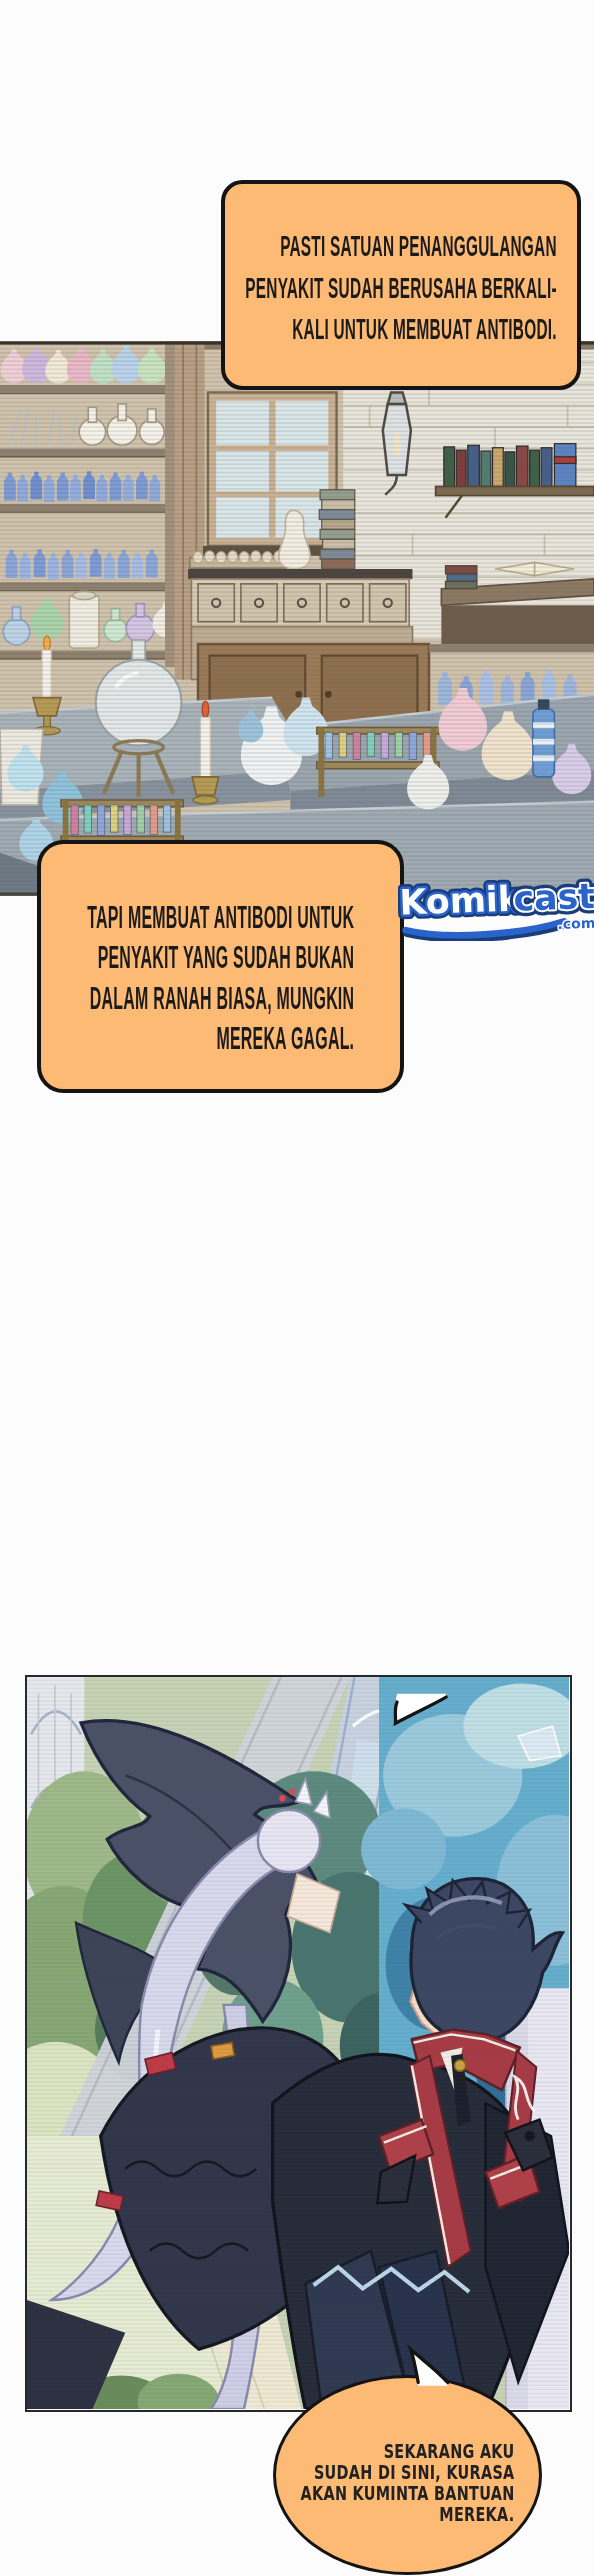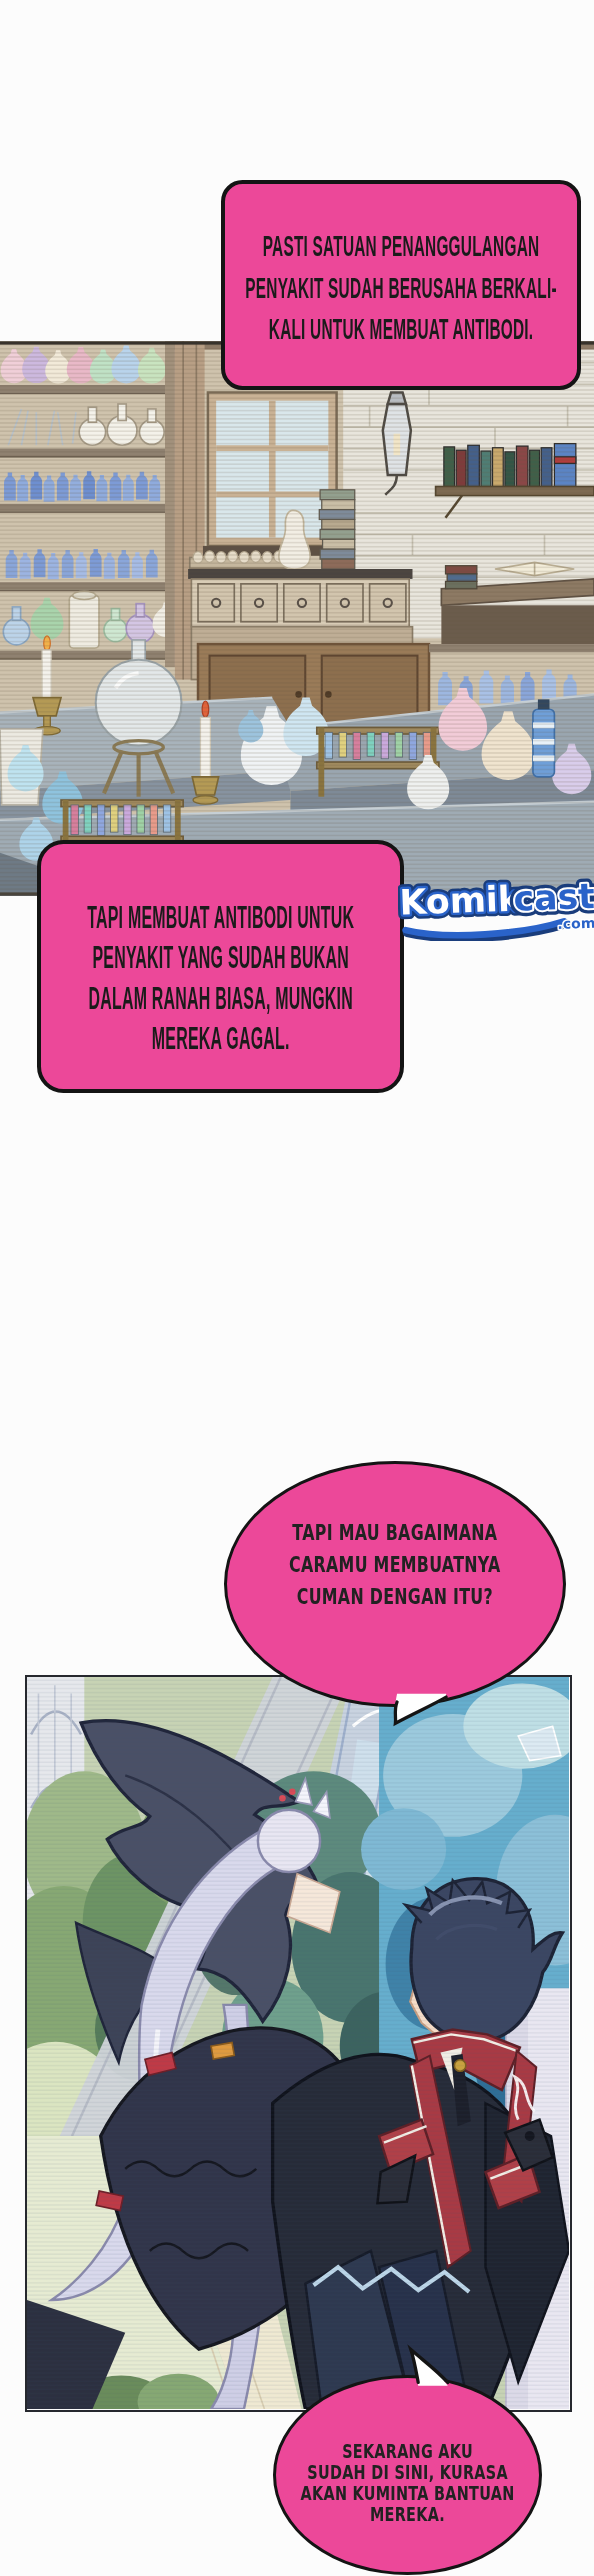--- a/index.html
+++ b/index.html
@@ -2,23 +2,23 @@
 <html style="font-size:13.2px"><head>
 <meta charset="utf-8">
 <style>
   html,body{margin:0;padding:0;background:#fcfcfc;}
   .page{position:relative;width:594px;height:2576px;background:#fcfcfc;overflow:hidden;
         font-family:"Liberation Sans",sans-serif;}
   .panel{position:absolute;z-index:1;}
   .panel svg{display:block;}
   #panel-lab{left:0;top:341px;width:594px;height:555px;}
   #panel-garden{left:25px;top:1675px;width:547px;height:737px;border:2.5px solid #26282e;box-sizing:border-box;}
-  .bubble{position:absolute;background:#ec4899;border:4.1px solid #141414;box-sizing:border-box;
+  .bubble{position:absolute;background:#fdba74;border:4.1px solid #141414;box-sizing:border-box;
           display:flex;flex-direction:column;align-items:center;justify-content:center;
-          text-align:center;color:#1b1b1b;z-index:5;}
+          text-align:right;color:#1b1b1b;z-index:5;}
   .b1{left:221px;top:180px;width:360px;height:210px;border-radius:21.5px;padding-top:5px;}
   .b2{left:37px;top:840px;width:367px;height:253px;border-radius:26.4px;padding-top:23px;}
   .ellipse{border-radius:50%;border-width:3.3px;}
   .b3{left:224px;top:1461px;width:342px;height:246px;padding-bottom:38px;}
   .b4{left:273px;top:2375px;width:269px;height:200px;padding-top:16.5px;}
   .condensed{font-family:"Liberation Sans",sans-serif;font-weight:700;transform:scale(0.55,1.06);
              transform-origin:50% 50%;white-space:nowrap;}
   .b1 .condensed{font-size:28px;line-height:39px;letter-spacing:0.4px;}
   .b2 .condensed{font-size:29px;line-height:38px;letter-spacing:0.4px;}
   .comic{font-family:"DejaVu Sans",sans-serif;font-weight:700;transform:scaleX(0.72);
@@ -536,27 +536,20 @@
 
   <div class="bubble b2">
     <div class="condensed">
       <span class="ln">TAPI MEMBUAT ANTIBODI UNTUK</span>
       <span class="ln">PENYAKIT YANG SUDAH BUKAN</span>
       <span class="ln">DALAM RANAH BIASA, MUNGKIN</span>
       <span class="ln">MEREKA GAGAL.</span>
     </div>
   </div>
 
-  <div class="bubble ellipse b3">
-    <div class="comic">
-      <span class="ln">TAPI MAU BAGAIMANA</span>
-      <span class="ln">CARAMU MEMBUATNYA</span>
-      <span class="ln">CUMAN DENGAN ITU?</span>
-    </div>
-  </div>
   <svg class="tail" id="tail-3" width="83" height="45" viewBox="0 0 100 55">
     <path d="M25 12 L85 12 L85 18 C68 26 45 36 23 48 C24 38 21 30 25 12 Z" fill="#ffffff"></path>
     <path d="M25 22 C21 32 24 40 23 48 C45 36 68 26 85 16" fill="none" stroke="#141414" stroke-width="4" stroke-linecap="round"></path>
   </svg>
 
   <div class="bubble ellipse b4">
     <div class="comic">
       <span class="ln">SEKARANG AKU</span>
       <span class="ln">SUDAH DI SINI, KURASA</span>
       <span class="ln">AKAN KUMINTA BANTUAN</span>

